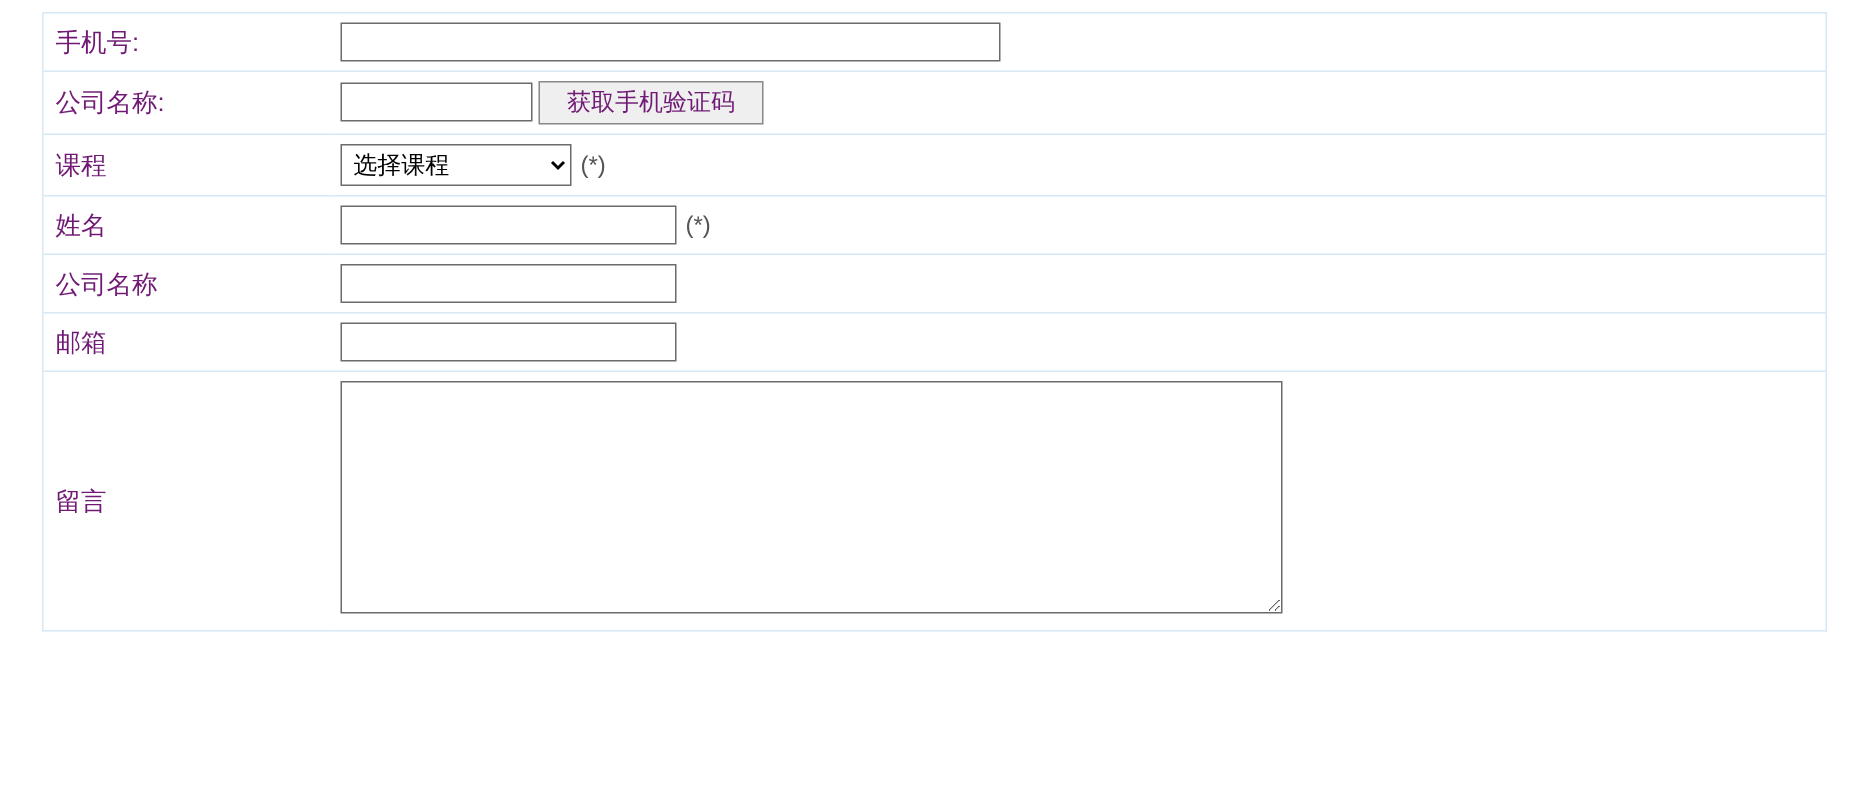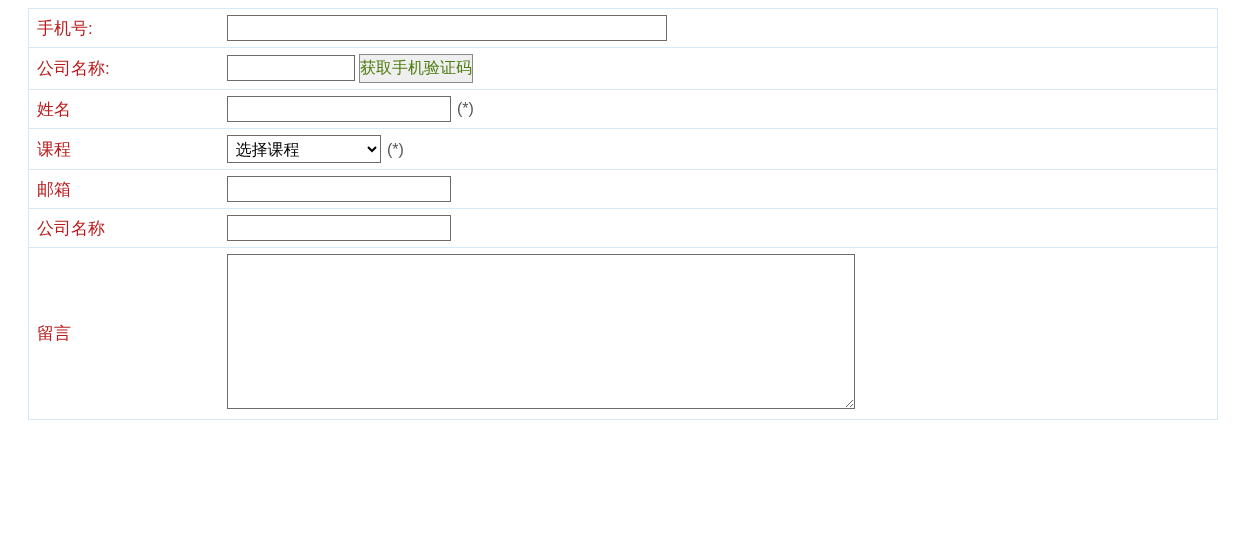--- a/index.html
+++ b/index.html
@@ -25,21 +25,21 @@
     .form-table tr:last-child {
       border-bottom: none;
     }
     .form-table td {
       padding: 6px 8px;
       vertical-align: middle;
     }
     .form-table td.label-cell {
       width: 190px;
       text-align: left;
-      color: #b91c1c;
+      color: #701a75;
       font-size: 17px;
     }
     .form-table td.input-cell {
       text-align: left;
     }
     input[type="text"] {
       border: 1px solid #6b6b6b;
       padding: 2px 4px;
       height: 26px;
       font-size: 14px;
@@ -67,24 +67,24 @@
       padding: 2px 4px;
       font-size: 14px;
       width: 628px;
       height: 155px;
       resize: both;
       background: #fff;
     }
     button {
       border: 1px solid #8a8a8a;
       background: #efefef;
-      padding: 3px 0;
+      padding: 3px 18px;
       font-size: 16px;
       font-family: inherit;
-      color: #4d7c0f;
+      color: #701a75;
       cursor: pointer;
     }
     .required-mark {
       color: #555;
       font-size: 16px;
       margin-left: 2px;
     }
   </style>
 </head>
 <body>
@@ -98,43 +98,43 @@
     </td>
   </tr>
   <tr>
     <td class="label-cell">公司名称:</td>
     <td class="input-cell">
       <input type="text" class="input-short" value="" style="">
       <button type="button">获取手机验证码</button>
     </td>
   </tr>
   <tr>
-    <td class="label-cell">姓名</td>
-    <td class="input-cell">
-      <input type="text" class="input-medium" value="" style="">
-      <span class="required-mark">(*)</span>
-    </td>
-  </tr>
-  <tr>
     <td class="label-cell">课程</td>
     <td class="input-cell">
       <select>
         <option>选择课程</option>
       </select>
       <span class="required-mark">(*)</span>
     </td>
   </tr>
   <tr>
-    <td class="label-cell">邮箱</td>
+    <td class="label-cell">姓名</td>
+    <td class="input-cell">
+      <input type="text" class="input-medium" value="" style="">
+      <span class="required-mark">(*)</span>
+    </td>
+  </tr>
+  <tr>
+    <td class="label-cell">公司名称</td>
     <td class="input-cell">
       <input type="text" class="input-medium" value="" style="">
     </td>
   </tr>
   <tr>
-    <td class="label-cell">公司名称</td>
+    <td class="label-cell">邮箱</td>
     <td class="input-cell">
       <input type="text" class="input-medium" value="" style="">
     </td>
   </tr>
   <tr>
     <td class="label-cell">留言</td>
     <td class="input-cell">
       <textarea style=""></textarea>
     </td>
   </tr>

